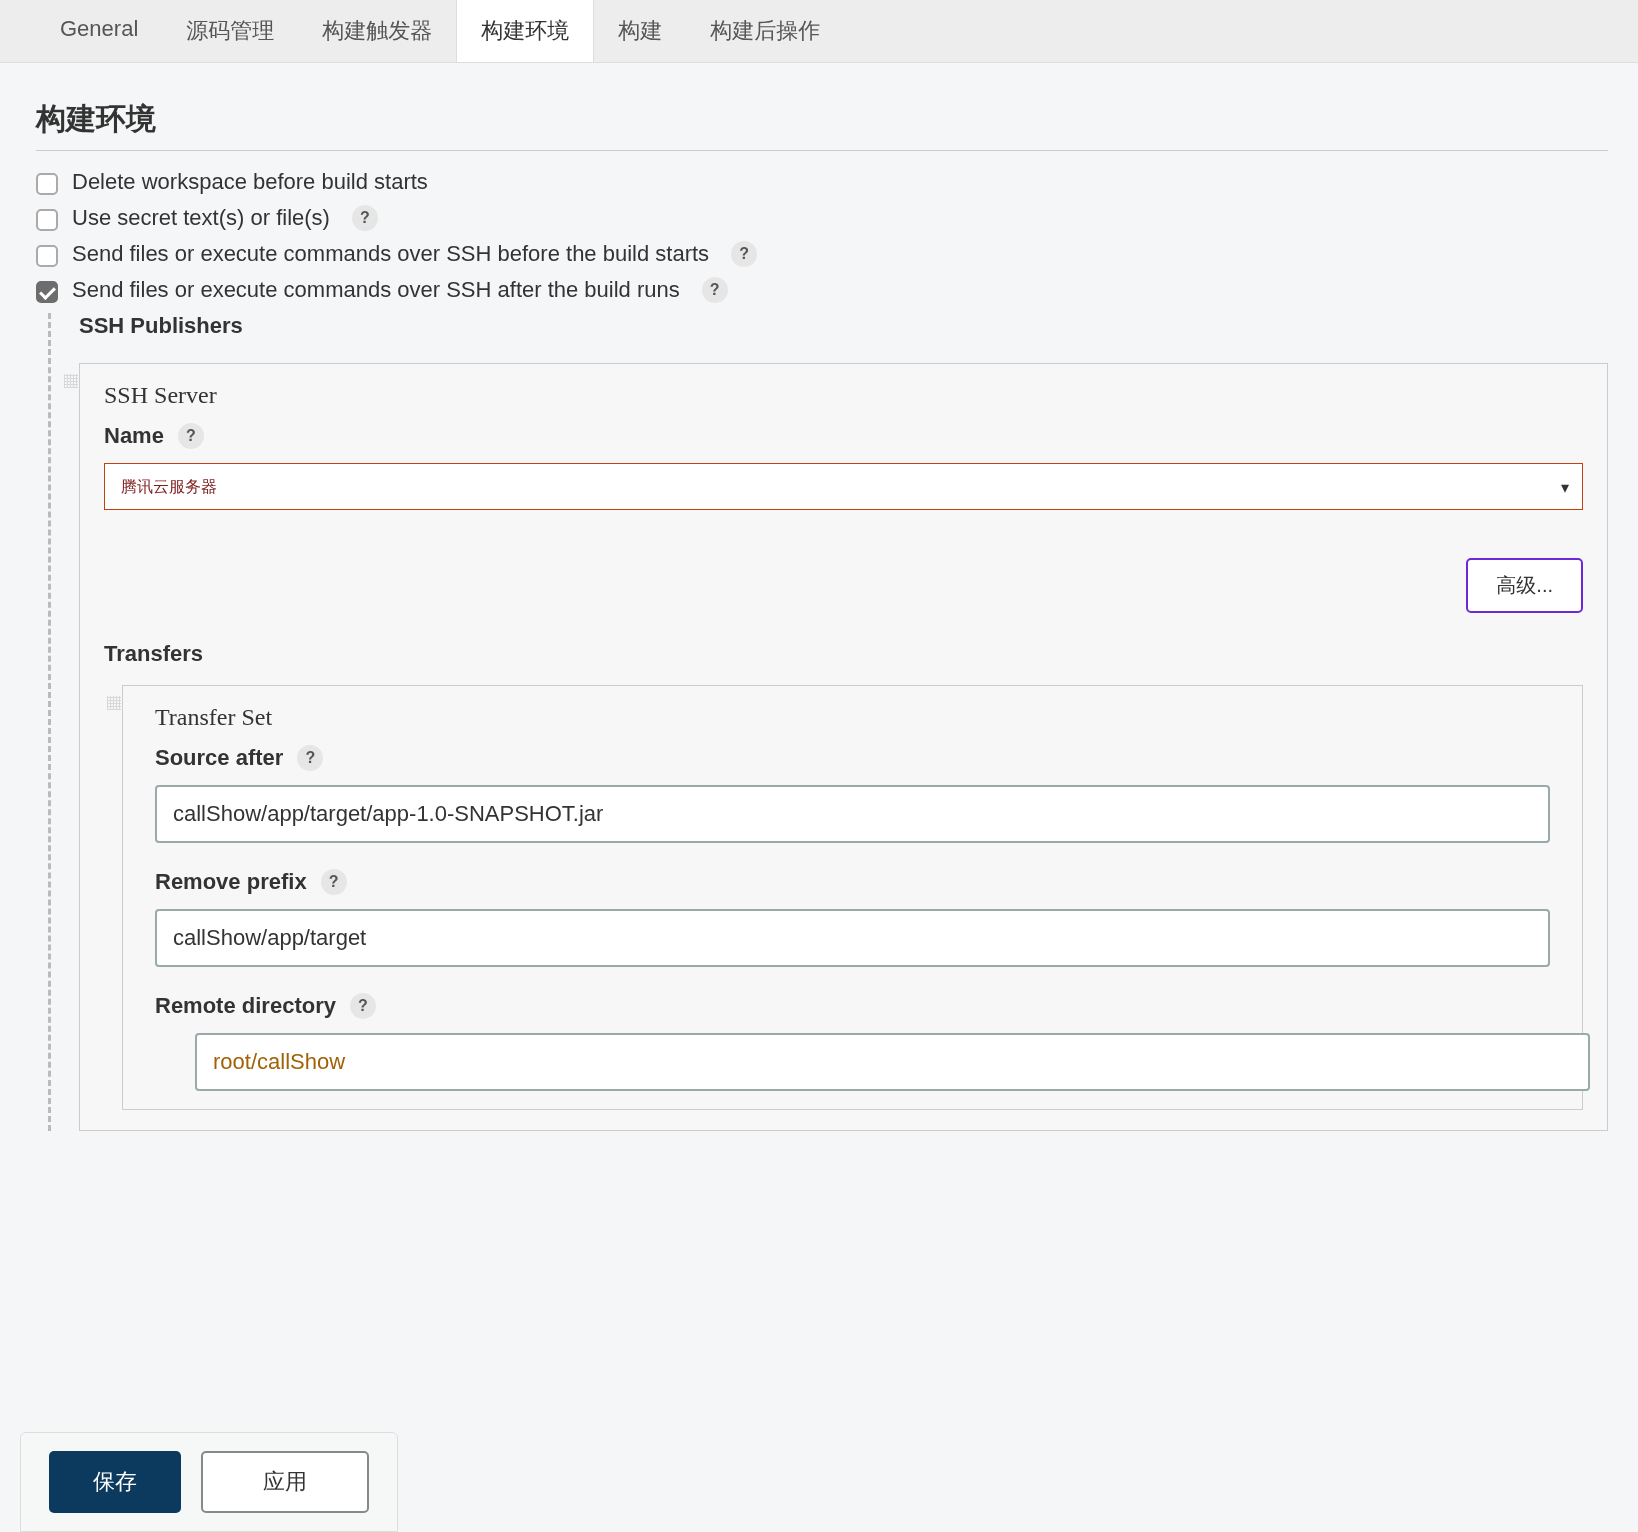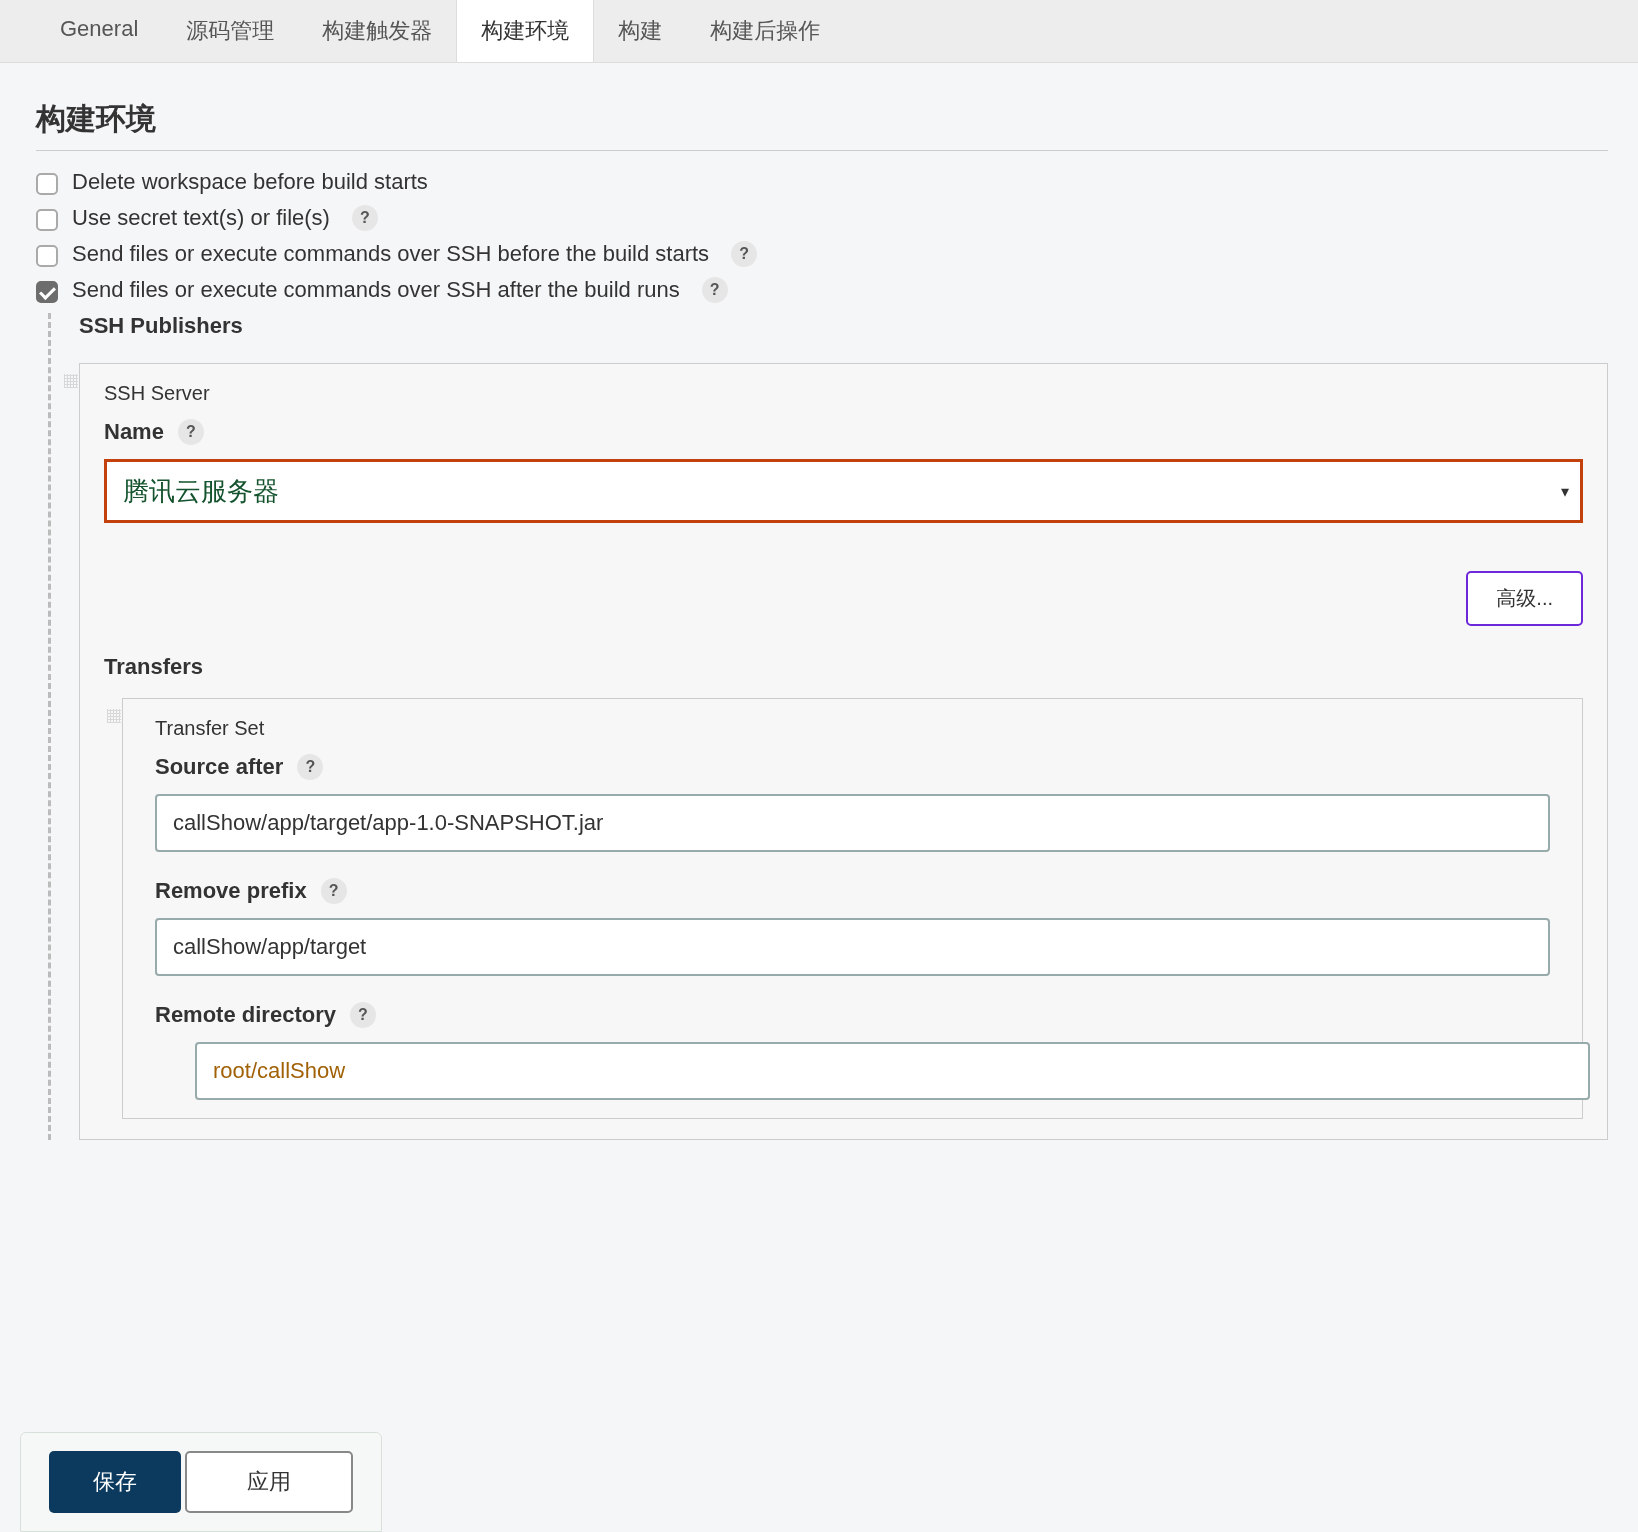--- a/index.html
+++ b/index.html
@@ -116,46 +116,47 @@
       width: 14px;
       height: 14px;
       background: repeating-linear-gradient(0deg,#bbb,#bbb 1px,transparent 1px,transparent 3px),
                   repeating-linear-gradient(90deg,#bbb,#bbb 1px,transparent 1px,transparent 3px);
       opacity: 0.5;
     }
     .panel-inner {
       padding: 18px 24px 20px 24px;
     }
     .panel-title {
-      font-size: 20px;
+      font-size: 24px;
       color: #333;
       margin-bottom: 14px;
+      font-family: Liberation Serif, serif;
     }
     .field-label-row {
       display: flex;
       align-items: center;
       gap: 6px;
       margin-bottom: 14px;
     }
     .field-label {
       font-size: 22px;
       font-weight: 700;
       color: #333;
     }
     .select-wrap {
       position: relative;
     }
     select.form-select {
       width: 100%;
-      font-size: 26px;
+      font-size: 16px;
       padding: 14px 38px 14px 16px;
-      border: 3px solid #c2410c;
+      border: 1px solid #c2410c;
       background: #fff;
       appearance: none;
-      color: #14532d;
+      color: #7f1d1d;
     }
     .select-caret {
       position: absolute;
       right: 14px;
       top: 50%;
       transform: translateY(-50%);
       pointer-events: none;
       color: #333;
       font-size: 16px;
     }
@@ -202,21 +203,21 @@
     }
     .field-group {
       margin-top: 26px;
     }
     .bottom-bar {
       position: fixed;
       bottom: 0;
       left: 0;
       padding: 18px 28px;
       display: flex;
-      gap: 4px;
+      gap: 20px;
       background: rgba(246,250,248,0.7);
       border: 1px solid #d8e0da;
       border-radius: 6px 6px 0 0;
       margin-left: 20px;
     }
     .btn-primary {
       background: #0b3a5e;
       color: #fff;
       font-size: 22px;
       padding: 16px 44px;

